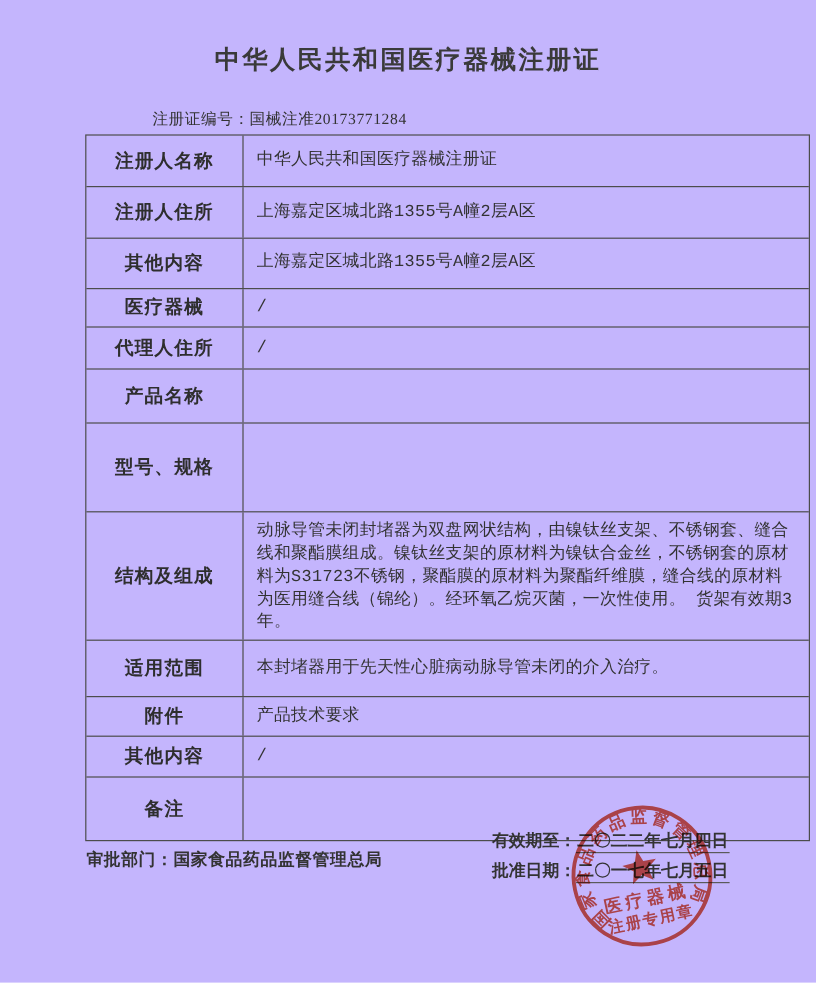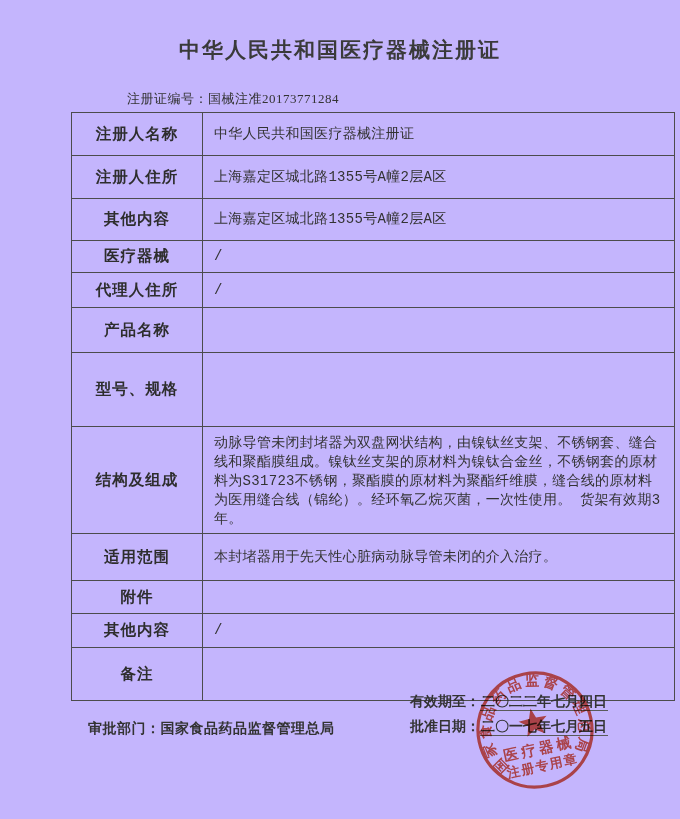--- a/index.html
+++ b/index.html
@@ -44,22 +44,22 @@
     font-size:14px;line-height:19px;color:#333;
     box-sizing:border-box;padding:4px 12px 4px 11px;
     letter-spacing:0.3px;
   }
   .cell-value.top{align-items:flex-start;padding-top:7px;}
   .r1{min-height:42px}.r2{min-height:42px}.r3{min-height:41px}
   .r4{min-height:31px}.r5{min-height:34px}.r6{min-height:44px}
   .r7{min-height:73px}.r8{min-height:106px}.r9{min-height:46px}
   .r10{min-height:32px}.r11{min-height:33px}.r12{min-height:52px}
   .footer-left{
-    position:absolute;left:88px;top:708px;
-    font-size:14px;letter-spacing:0.5px;color:#333;font-weight:bold;margin-top:12px;
+    position:absolute;left:72px;top:708px;
+    font-size:14px;letter-spacing:0.5px;color:#333;font-weight:bold;
   }
   .footer-right{
     position:absolute;left:410px;top:693px;
     font-size:14px;color:#333;line-height:17px;
   }
   .footer-right .fline{margin-bottom:8px;white-space:nowrap;font-weight:bold;}
   .footer-right .date{
     font-weight:bold;
     border-bottom:1px solid #5a5a5a;
     padding:0 1px 1px 1px;
@@ -112,20 +112,21 @@
     <div class="row r8">
       <div class="cell-label">结构及组成</div>
       <div class="cell-value top">动脉导管未闭封堵器为双盘网状结构，由镍钛丝支架、不锈钢套、缝合线和聚酯膜组成。镍钛丝支架的原材料为镍钛合金丝，不锈钢套的原材料为S31723不锈钢，聚酯膜的原材料为聚酯纤维膜，缝合线的原材料为医用缝合线（锦纶）。经环氧乙烷灭菌，一次性使用。 货架有效期3年。</div>
     </div>
     <div class="row r9">
       <div class="cell-label">适用范围</div>
       <div class="cell-value">本封堵器用于先天性心脏病动脉导管未闭的介入治疗。</div>
     </div>
     <div class="row r10">
       <div class="cell-label">附件</div>
+      <div class="cell-value">产品技术要求</div>
     </div>
     <div class="row r11">
       <div class="cell-label">其他内容</div>
       <div class="cell-value">/</div>
     </div>
     <div class="row r12">
       <div class="cell-label">备注</div>
       <div class="cell-value"></div>
     </div>
   </div>

